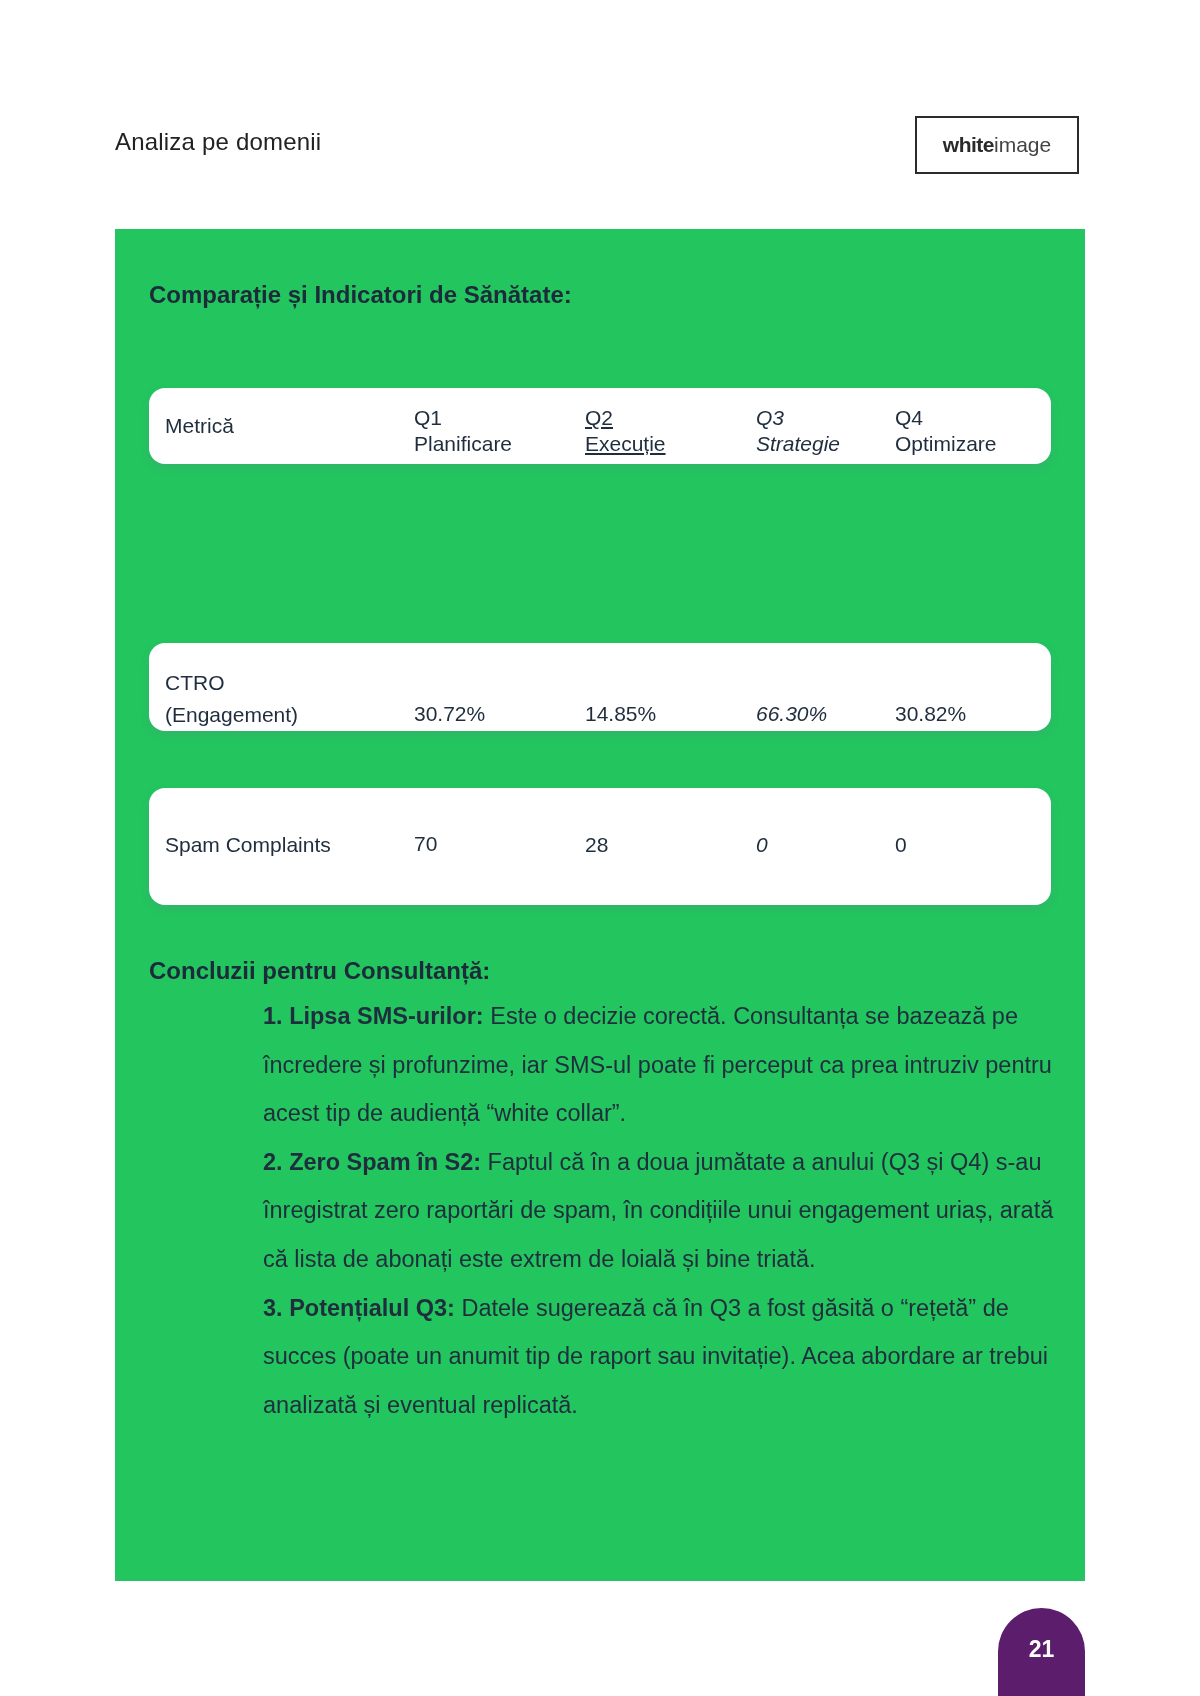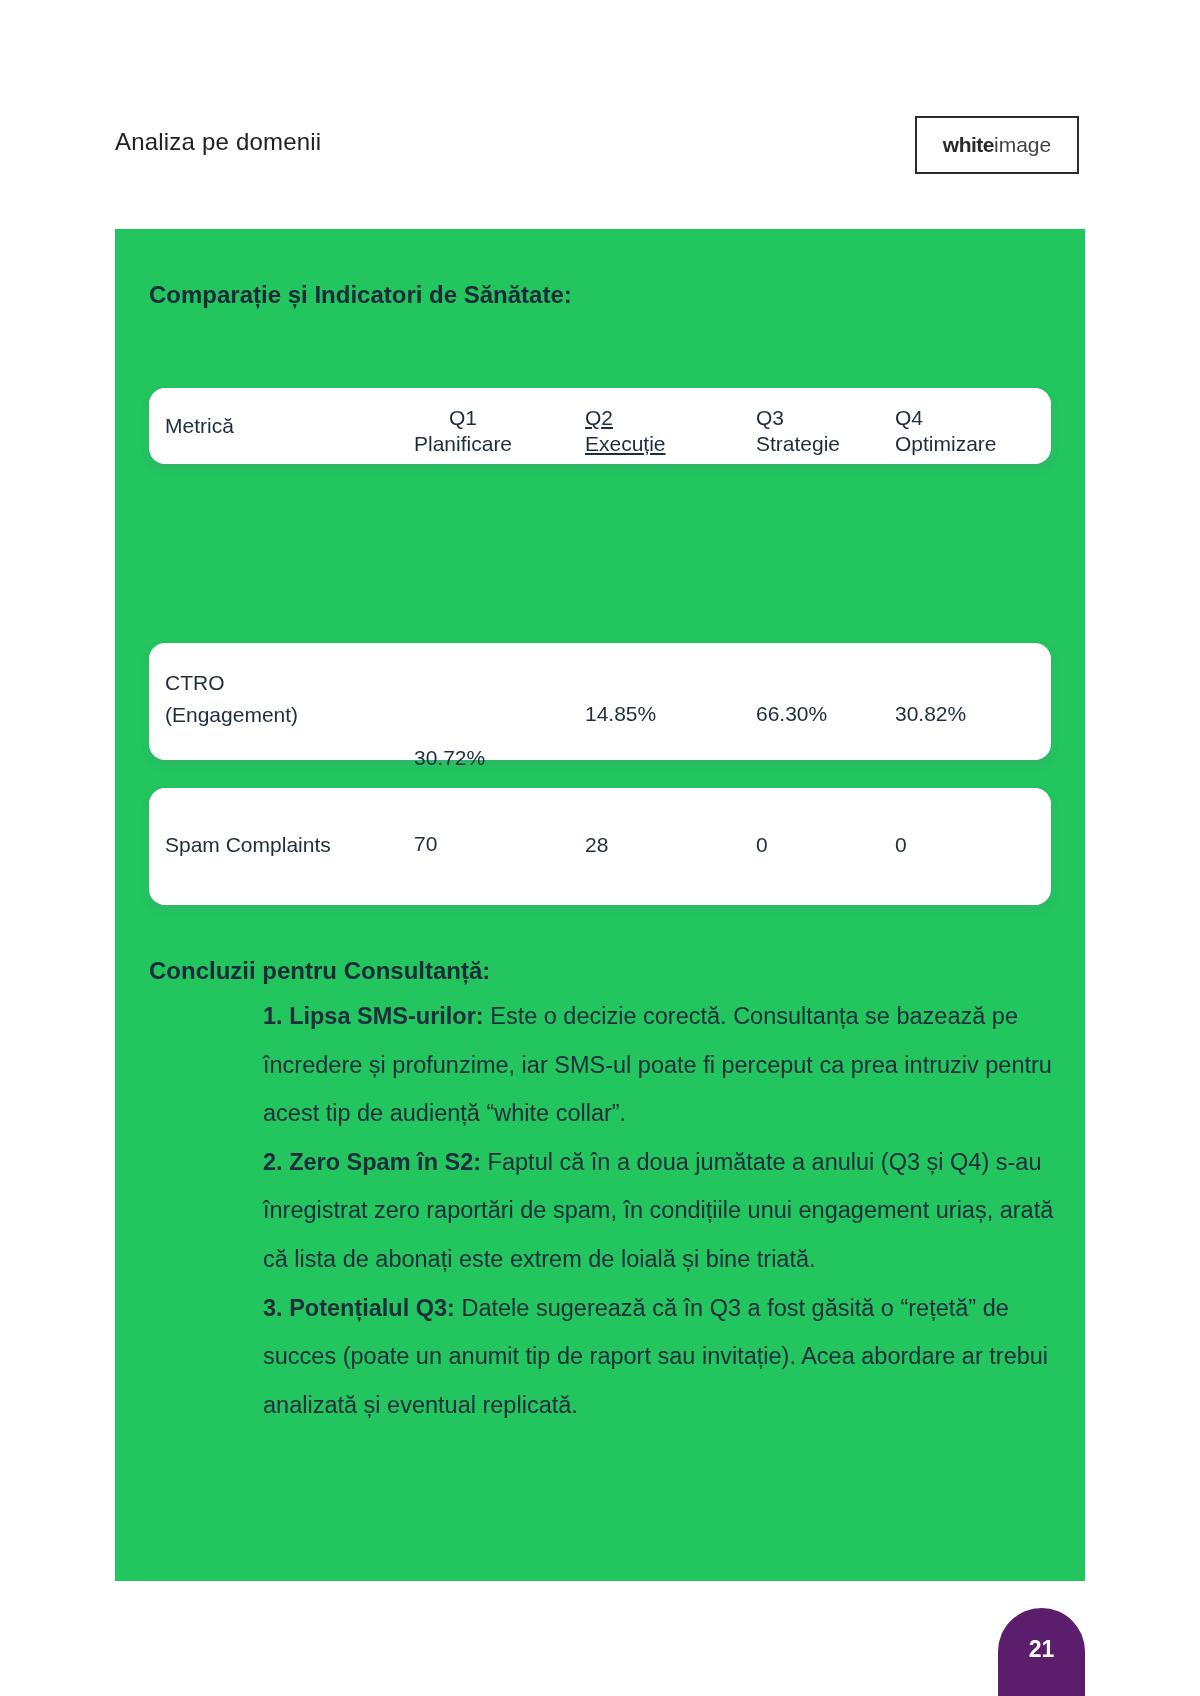--- a/index.html
+++ b/index.html
@@ -32,23 +32,23 @@
     }
     .card {
       position: absolute; left: 34px; width: 902px;
       background: #ffffff; border-radius: 16px;
       box-shadow: 0 4px 8px rgba(120,110,160,0.18);
     }
     .cell {
       position: absolute; font-size: 21px; color: #1f2d3d; line-height: 26px;
     }
     .c0 { left: 16px; }
-    .c1 { left: 265px; text-align: center; }
+    .c1 { left: 265px; }
     .c2 { left: 436px; }
-    .c3 { left: 607px; }
+    .c3 { left: 607px; font-style: italic; }
     .c4 { left: 746px; }
 
     .conclusions-title {
       position: absolute; left: 34px; top: 728px;
       font-size: 24px; font-weight: bold; color: #1c2a3a;
     }
     .conclusions {
       position: absolute; left: 148px; top: 763px; width: 800px;
       font-size: 23.5px; line-height: 48.6px; color: #1f2d3d;
     }
@@ -90,26 +90,26 @@
       <div>Q3</div>
       <div>Strategie</div>
     </div>
     <div class="cell c4" style="top:17px;">
       <div>Q4</div>
       <div>Optimizare</div>
     </div>
   </div>
 
 
-  <div class="card" style="top:414px;height:117px;">
+  <div class="card" style="top:414px;height:88px;">
     <div class="cell c0" style="top:24px;line-height:32px;">
       <div>CTRO</div>
       <div>(Engagement)</div>
     </div>
-    <div class="cell c1" style="top:58px;margin-top:44px;">30.72%</div>
+    <div class="cell c1" style="top:58px;">30.72%</div>
     <div class="cell c2" style="top:58px;">14.85%</div>
     <div class="cell c3" style="top:58px;">66.30%</div>
     <div class="cell c4" style="top:58px;">30.82%</div>
   </div>
 
   <div class="card" style="top:559px;height:117px;">
     <div class="cell c0" style="top:44px;">Spam Complaints</div>
     <div class="cell c1" style="top:43px;">70</div>
     <div class="cell c2" style="top:44px;">28</div>
     <div class="cell c3" style="top:44px;">0</div>

